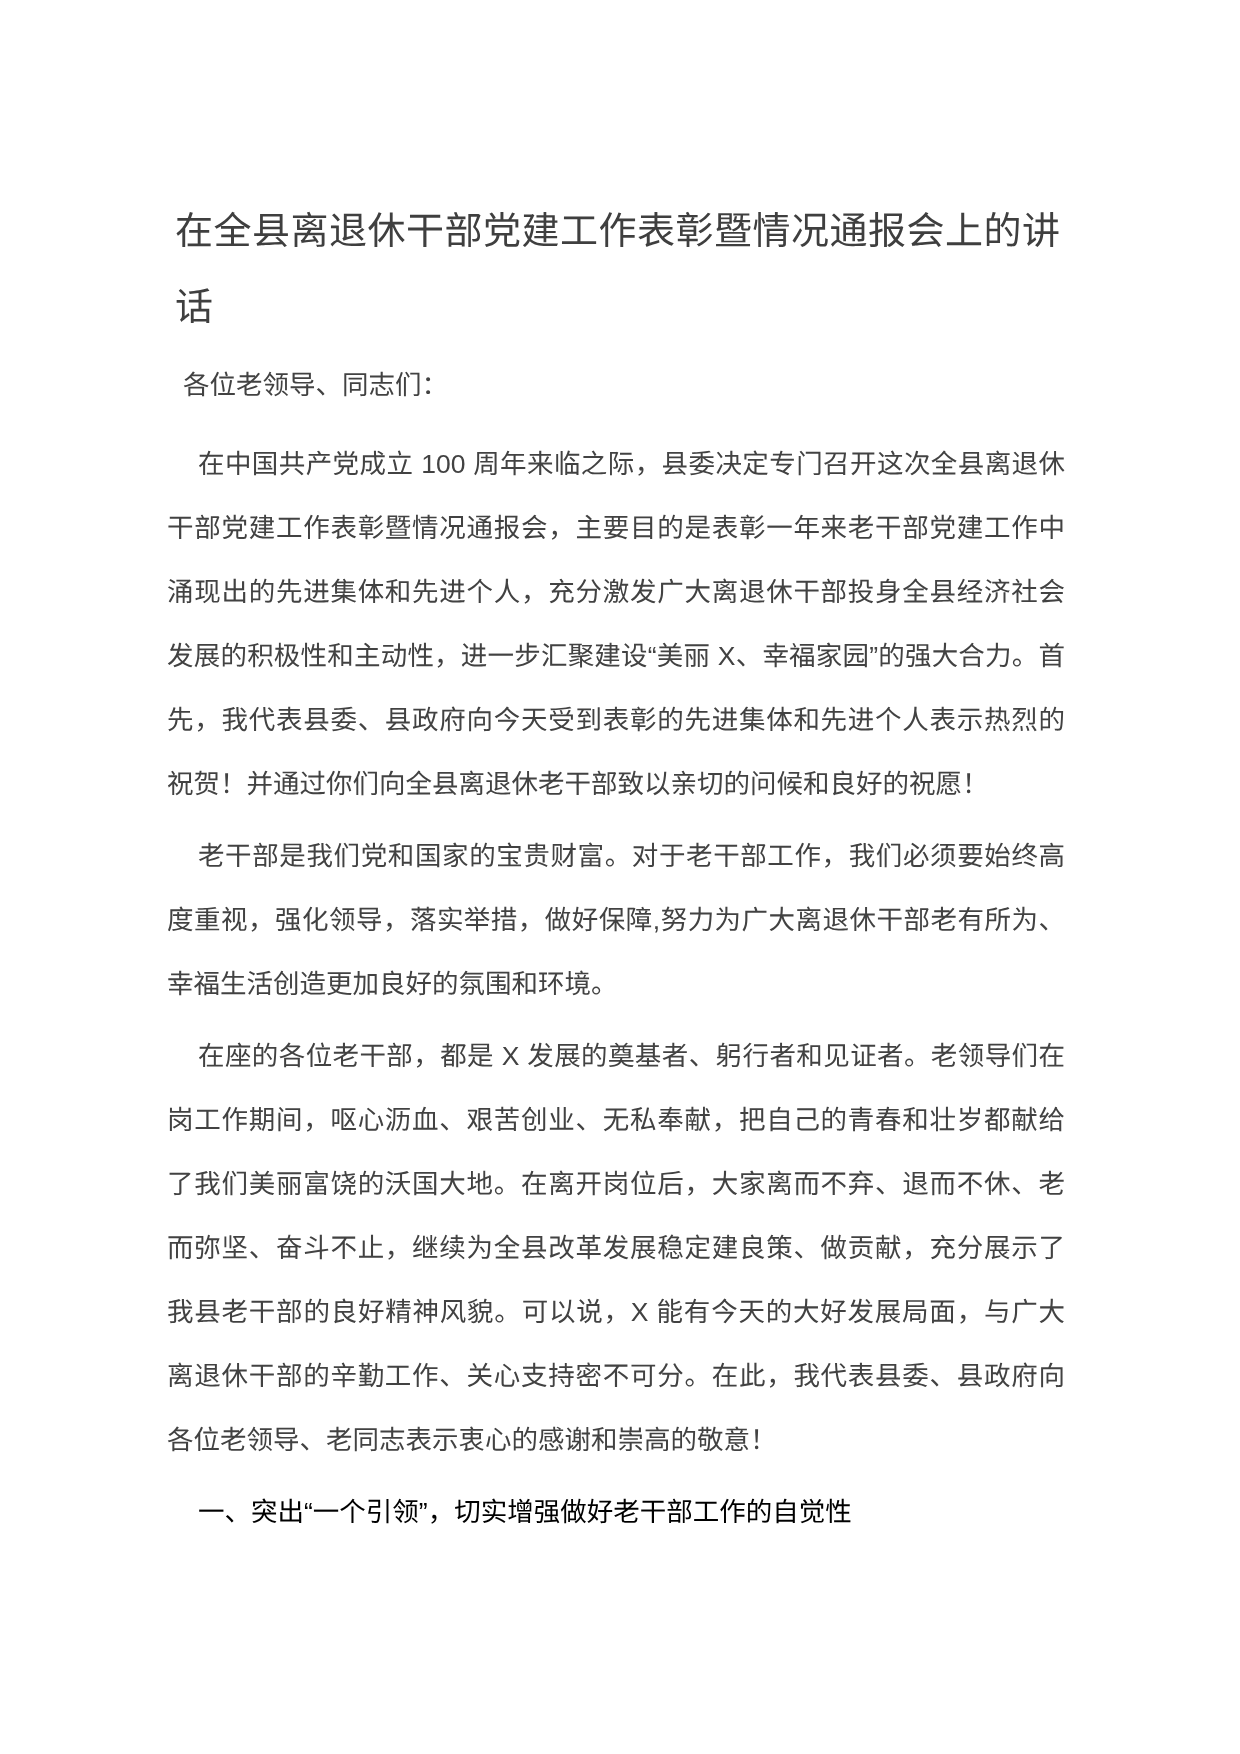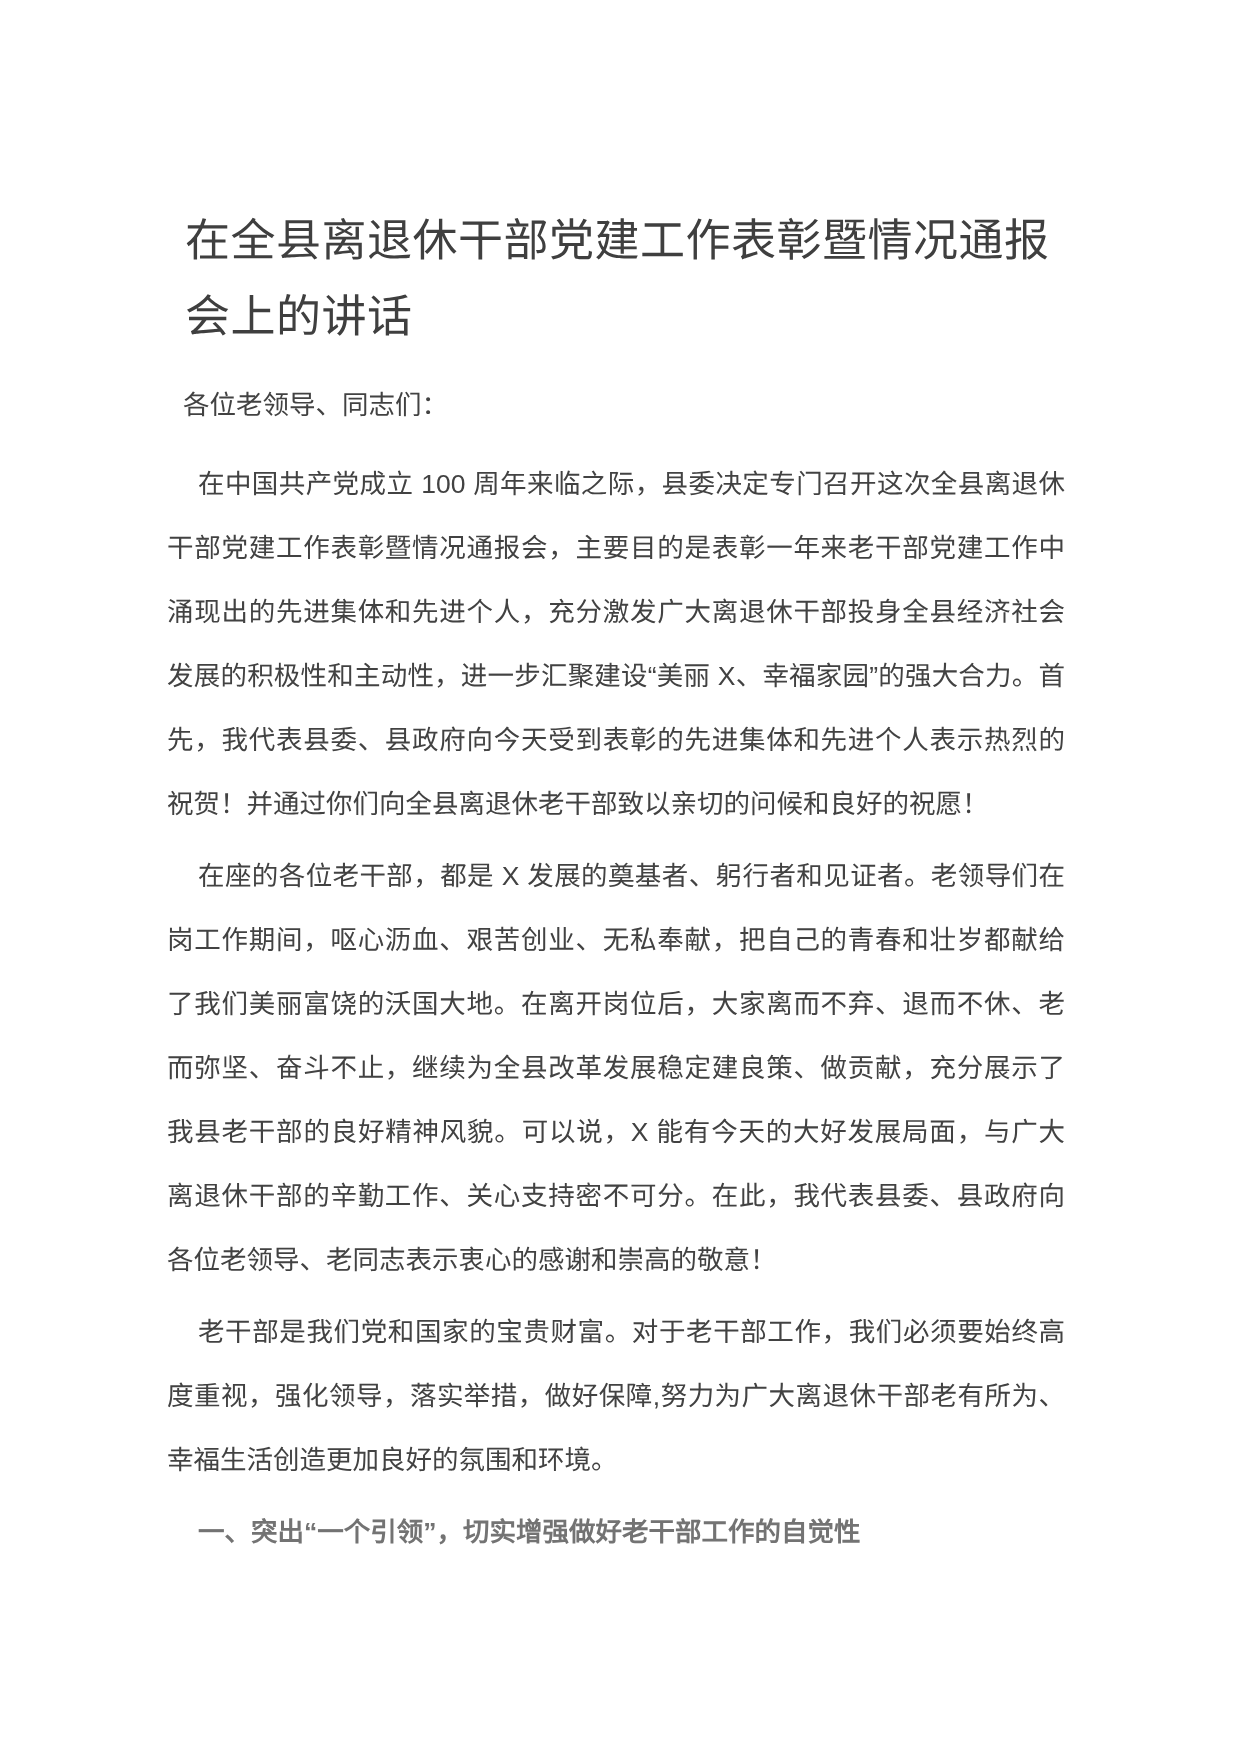--- a/index.html
+++ b/index.html
@@ -15,22 +15,22 @@
     overflow: hidden;
   }
   .page {
     box-sizing: border-box;
     width: 1240px;
     height: 1754px;
     padding: 185px 167px 0 167px;
     background: #ffffff;
   }
   .doc-title {
-    margin: 18px;
-    font-size: 45px;
+    margin: 8px;
+    font-size: 38px;
     font-weight: 400;
     line-height: 76px;
     letter-spacing: 0.5px;
     text-align: left;
     color: #3f3f3f;
   }
   .salutation {
     margin: 0 0 15px 16px;
     font-size: 26.5px;
     line-height: 64px;
@@ -41,34 +41,34 @@
     font-size: 26.5px;
     line-height: 64px;
     text-align: justify;
     text-justify: inter-ideograph;
     text-indent: 31px;
     color: #424242;
   }
   .section-heading {
     margin: 0;
     font-size: 26.5px;
-    font-weight: 700;
+    font-weight: 400;
     line-height: 64px;
     text-indent: 31px;
-    color: #737373;
+    color: #000000;
   }
 </style>
 </head>
 <body>
 
 <div class="page">
   <h1 class="doc-title">在全县离退休干部党建工作表彰暨情况通报会上的讲话</h1>
 
   <p class="salutation">各位老领导、同志们：</p>
 
   <p class="para">在中国共产党成立 100 周年来临之际，县委决定专门召开这次全县离退休干部党建工作表彰暨情况通报会，主要目的是表彰一年来老干部党建工作中涌现出的先进集体和先进个人，充分激发广大离退休干部投身全县经济社会发展的积极性和主动性，进一步汇聚建设“美丽 X、幸福家园”的强大合力。首先，我代表县委、县政府向今天受到表彰的先进集体和先进个人表示热烈的祝贺！并通过你们向全县离退休老干部致以亲切的问候和良好的祝愿！</p>
 
+  <p class="para">老干部是我们党和国家的宝贵财富。对于老干部工作，我们必须要始终高度重视，强化领导，落实举措，做好保障,努力为广大离退休干部老有所为、幸福生活创造更加良好的氛围和环境。</p>
+
   <p class="para">在座的各位老干部，都是 X 发展的奠基者、躬行者和见证者。老领导们在岗工作期间，呕心沥血、艰苦创业、无私奉献，把自己的青春和壮岁都献给了我们美丽富饶的沃国大地。在离开岗位后，大家离而不弃、退而不休、老而弥坚、奋斗不止，继续为全县改革发展稳定建良策、做贡献，充分展示了我县老干部的良好精神风貌。可以说，X 能有今天的大好发展局面，与广大离退休干部的辛勤工作、关心支持密不可分。在此，我代表县委、县政府向各位老领导、老同志表示衷心的感谢和崇高的敬意！</p>
-
-  <p class="para">老干部是我们党和国家的宝贵财富。对于老干部工作，我们必须要始终高度重视，强化领导，落实举措，做好保障,努力为广大离退休干部老有所为、幸福生活创造更加良好的氛围和环境。</p>
 
   <p class="section-heading">一、突出“一个引领”，切实增强做好老干部工作的自觉性</p>
 </div>
 
 </body></html>

